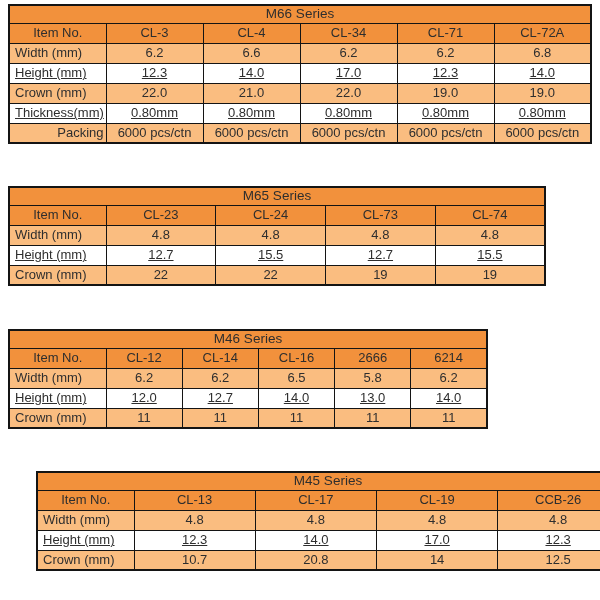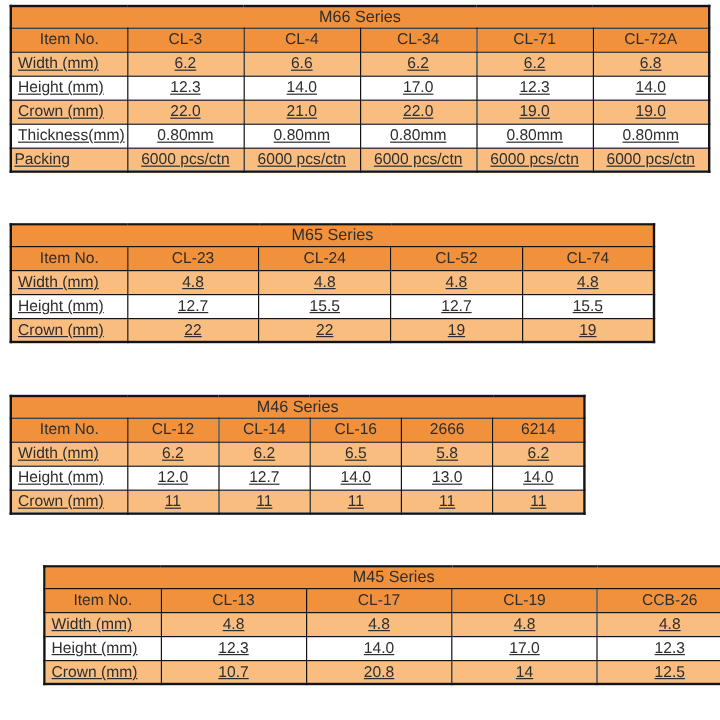--- a/index.html
+++ b/index.html
@@ -41,27 +41,27 @@
     overflow: hidden;
   }
   tr.title-row th {
     background: var(--orange-dark);
     height: 18px;
     font-size: 13.5px;
   }
   tr.head-row th {
     background: var(--orange-dark);
   }
-  tbody tr.light td { background: var(--orange-light); text-decoration: underline; }
+  tbody tr.light td { background: var(--orange-light); }
   tbody tr.white td { background: #ffffff; text-decoration: underline; }
 
   tbody td:first-child { text-align: left; padding-left: 5px; }
   
   table[data-table="0"] tbody tr:nth-child(5) td:first-child {
-    text-align: left; padding-left: 2px;
+    text-align: right; padding-left: 2px;
   }
 </style>
 </head>
 <body>
 
 <div class="wrap">
 
   <table class="spec" data-table="0">
       <colgroup>
         <col style="width: 97px;">
@@ -137,21 +137,21 @@
         <col>
       </colgroup>
     <thead>
       <tr class="title-row">
         <th colspan="5">M65 Series</th>
       </tr>
       <tr class="head-row">
         <th>Item No.</th>
       <th>CL-23</th>
           <th>CL-24</th>
-          <th>CL-52</th>
+          <th>CL-73</th>
           <th>CL-74</th>
         </tr>
     </thead>
     <tbody>
         <tr class="light">
           <td>Width (mm)</td>
           <td>4.8</td>
           <td>4.8</td>
           <td>4.8</td>
           <td>4.8</td>

